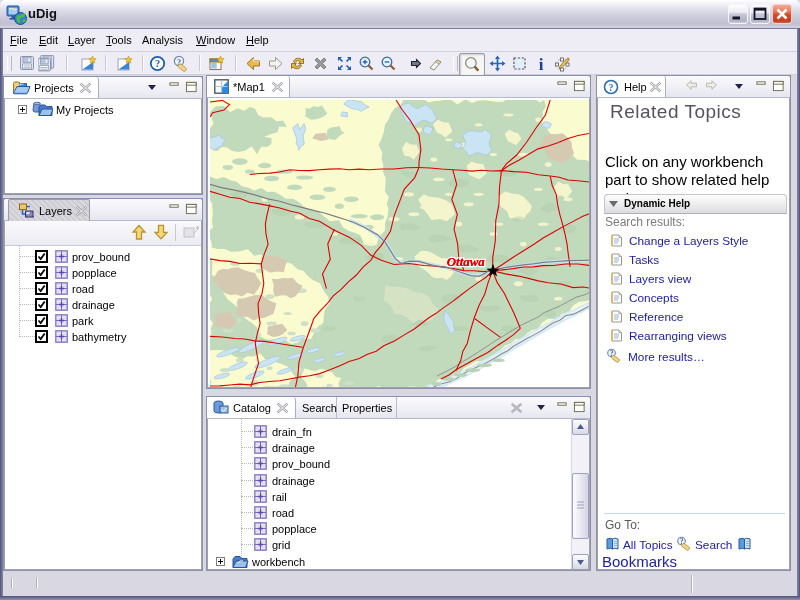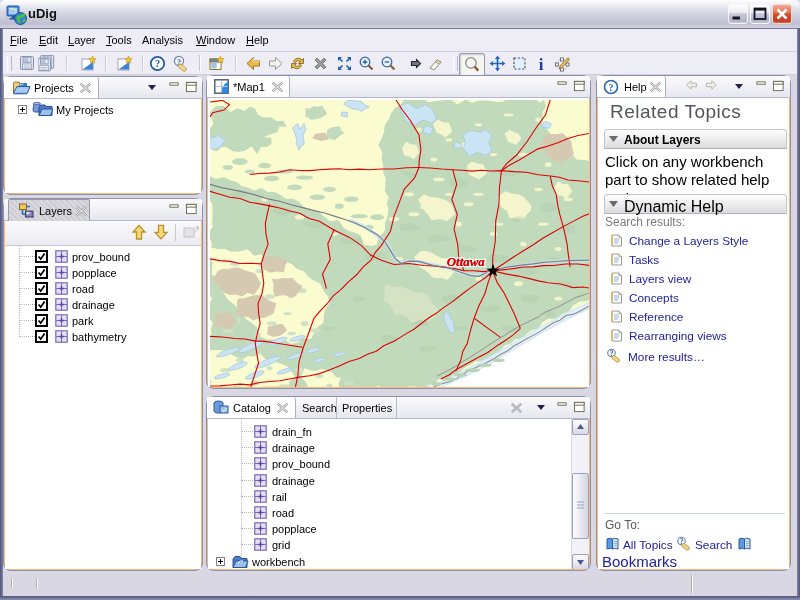--- a/index.html
+++ b/index.html
@@ -17,21 +17,21 @@
 
 #menubar{position:absolute;left:3px;top:29px;width:794px;height:22px;background:#eeedf5;border-bottom:1px solid #d0cfdc;font-size:11px;color:#000;}
 #menubar span{position:absolute;top:5px;}
 #menubar u{text-decoration:underline;}
 
 #toolbar{position:absolute;left:3px;top:52px;width:794px;height:23px;background:#eeedf5;border-bottom:1px solid #cfcedb;box-sizing:border-box;}
 .tbi{position:absolute;top:3px;width:17px;height:17px;}
 .tsep{position:absolute;top:3px;width:1px;height:16px;background:#c8c7d4;border-right:1px solid #fbfbfd;}
 .tgrip{position:absolute;top:4px;width:3px;height:15px;border-left:1px solid #fdfdfe;border-right:1px solid #b9b8c8;}
 
-.panel{position:absolute;background:#fdba74;border:1px solid #8a90ae;border-radius:8px;}
+.panel{position:absolute;background:#a3a3a3;border:1px solid #8a90ae;border-radius:0;}
 .phead{position:absolute;left:0;top:0;right:0;height:21px;background:linear-gradient(#fbfbfd,#e6e6ef);border-bottom:1px solid #b5b9cc;border-radius:2px 2px 0 0;}
 .ptab{position:absolute;top:0;height:21px;background:#ffffff;border-right:1px solid #a8aec4;border-radius:0 3px 0 0;}
 .ptab .lbl{position:absolute;top:5px;font-size:11px;color:#000;white-space:nowrap;}
 .ptab2{position:absolute;top:0;height:21px;background:transparent;border-right:1px solid #b8bccc;}
 .ptab2 .lbl{position:absolute;top:5px;font-size:11px;color:#000;white-space:nowrap;}
 .pcontent{position:absolute;left:1px;right:1px;bottom:1px;background:#fff;overflow:hidden;}
 .minmax{position:absolute;top:4px;width:13px;height:12px;}
 .tri{position:absolute;width:0;height:0;border-left:4px solid transparent;border-right:4px solid transparent;border-top:5px solid #20204a;}
 
 .trow{position:absolute;height:16px;font-size:11px;color:#000;white-space:nowrap;}
@@ -718,32 +718,26 @@
 <svg class="minmax" style="left:158px" width="14" height="13" viewBox="0 0 14 13">
           <rect x="2" y="2" width="9" height="2.6" fill="#fcfcf4" stroke="#6a6a52" stroke-width="1"></rect>
         </svg>
         <svg class="minmax" style="left:175px" width="14" height="13" viewBox="0 0 14 13">
           <rect x="1.5" y="1.5" width="10.5" height="10" fill="#fff" stroke="#6a6a52"></rect>
           <rect x="1.5" y="1.5" width="10.5" height="3" fill="#fcfcf4" stroke="#6a6a52"></rect>
         </svg>
 </div>
 <div class="pcontent" style="top:22px">
 <div style="position:absolute;left:12px;top:3px;font-size:19px;color:#54545e;letter-spacing:0.5px">Related Topics</div>
-<div style="position:absolute;left:6px;top:31px;width:181px;height:18px;background:linear-gradient(#fefefe,#dcdcde);border:1px solid #c4c4ca;border-bottom:1px solid #b0b0b8;border-radius:4px 4px 0 0">
-<svg style="position:absolute;left:4px;top:6px" width="10" height="7">
-            <path d="M0 0h9L4.5 6z" fill="#6a6a72"></path>
-          </svg>
-<span style="position:absolute;left:19px;top:3px;font-size:12px;font-weight:bold">About Layers</span>
-        </div>
 <div style="position:absolute;left:7px;top:55px;width:178px;font-size:15px;line-height:1.22">Click on any workbench part to show related help topics.</div>
 <div style="position:absolute;left:6px;top:96px;width:181px;height:18px;background:linear-gradient(#fefefe,#dcdcde);border:1px solid #c4c4ca;border-bottom:1px solid #b0b0b8;border-radius:4px 4px 0 0">
 <svg style="position:absolute;left:4px;top:6px" width="10" height="7">
             <path d="M0 0h9L4.5 6z" fill="#6a6a72"></path>
           </svg>
-<span style="position:absolute;left:19px;top:3px;font-size:16px;font-weight:normal">Dynamic Help</span>
+<span style="position:absolute;left:19px;top:3px;font-size:10px;font-weight:bold">Dynamic Help</span>
         </div>
 <div style="position:absolute;left:7px;top:117px;font-size:12px;color:#7a7a7a">Search results:</div>
 <svg style="position:absolute;left:13px;top:136px" width="11" height="13" viewBox="0 0 11 13">
 <path d="M1 1h7l2.5 2.5V12H1z" fill="#fefefe" stroke="#9a9a8a"></path>
 <path d="M8 1l0 2.5H10.5" fill="#e8e0c0" stroke="#9a9a8a" stroke-width="0.8"></path>
 <path d="M1 1v11" stroke="#d8b860" stroke-width="1.6"></path>
 <path d="M3 5h5M3 7h5M3 9h4" stroke="#8aa8d8" stroke-width="0.9"></path>
         </svg>
 <div class="link" style="position:absolute;left:31px;top:136px;font-size:11.8px">Change a Layers Style</div>
 <svg style="position:absolute;left:13px;top:155px" width="11" height="13" viewBox="0 0 11 13">

